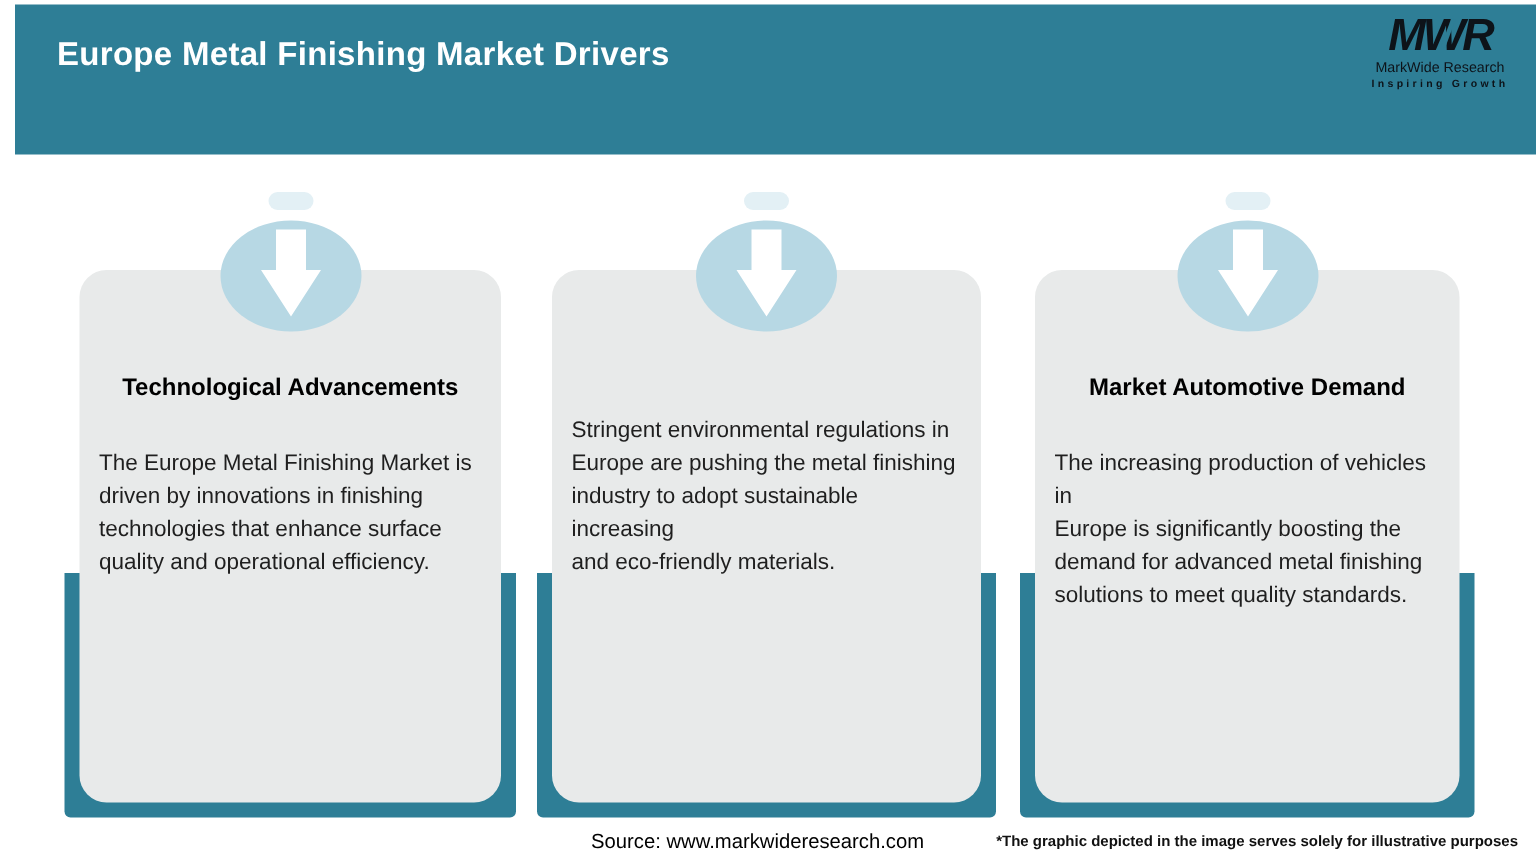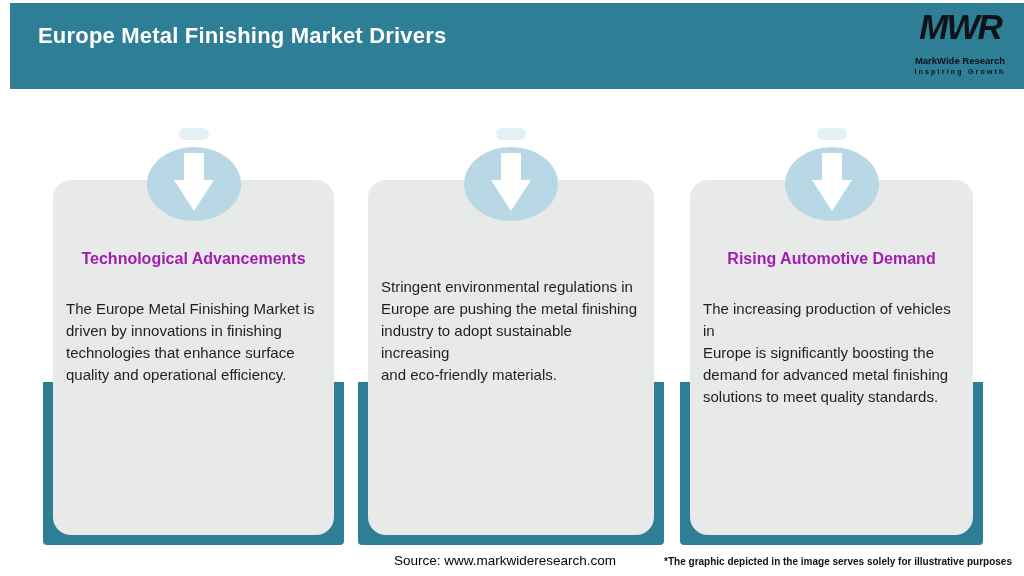--- a/index.html
+++ b/index.html
@@ -8,58 +8,58 @@
     position: relative;
     background: #ffffff;
     font-family: "Liberation Sans", sans-serif;
     overflow: hidden;
   }
 
   
   .header {
     position: absolute;
     left: 10px; top: 3px; right: 0;
-    height: 86px;
+    height: 100px;
     background: #2e7e96;
   }
   .header-title {
     position: absolute;
     left: 28px; top: 20px;
     color: #ffffff;
     font-size: 22px;
     font-weight: bold;
     letter-spacing: 0.2px;
   }
   .logo {
     position: absolute;
     right: 16px; top: 6px;
     width: 96px;
     text-align: center;
     color: #0d1319;
     line-height: 1;
   }
   .logo-monogram {
-    font-size: 35px;
+    font-size: 30px;
     font-weight: bold;
     font-style: italic;
     letter-spacing: -2px;
     position: relative;
     display: inline-block;
   }
   .logo-bolt {
     position: absolute;
     left: 38px; top: 3px;
     width: 3px; height: 20px;
     background: #2e7e96;
     transform: rotate(20deg);
   }
   .logo-brand {
     font-size: 9.5px;
-    font-weight: bold;
-    margin-top: 12px;
+    font-weight: normal;
+    margin-top: 2px;
     white-space: nowrap;
   }
   .logo-tagline {
     font-size: 7px;
     font-weight: bold;
     letter-spacing: 2.2px;
     margin-top: 2px;
     white-space: nowrap;
   }
 
@@ -85,21 +85,21 @@
     height: 355px;
     background: #e8eaea;
     border-radius: 18px;
     box-sizing: border-box;
     padding: 68px 13px 0 13px;
   }
   .card-title {
     text-align: center;
     font-size: 16px;
     font-weight: bold;
-    color: #a21caf;
+    color: #000000;
     line-height: 22px;
   }
   .card-body {
     margin-top: 28px;
     font-size: 15px;
     line-height: 22px;
     color: #1f1f1f;
     white-space: pre-line;
   }
 
@@ -185,21 +185,21 @@
     <svg width="94" height="74" viewBox="0 0 94 74">
       <polygon points="37,6 57,6 57,33 67,33 47,64 27,33 37,33" fill="#ffffff"></polygon>
     </svg>
   </div>
 </div>
 
 <div class="column col-2">
   <div class="arrow-ghost"></div>
   <div class="shadow"></div>
   <div class="card">
-    <div class="card-title">Rising Automotive Demand</div>
+    <div class="card-title">Market Automotive Demand</div>
     <div class="card-body">The increasing production of vehicles in
 Europe is significantly boosting the
 demand for advanced metal finishing
 solutions to meet quality standards.</div>
   </div>
   <div class="circle">
     <svg width="94" height="74" viewBox="0 0 94 74">
       <polygon points="37,6 57,6 57,33 67,33 47,64 27,33 37,33" fill="#ffffff"></polygon>
     </svg>
   </div>

